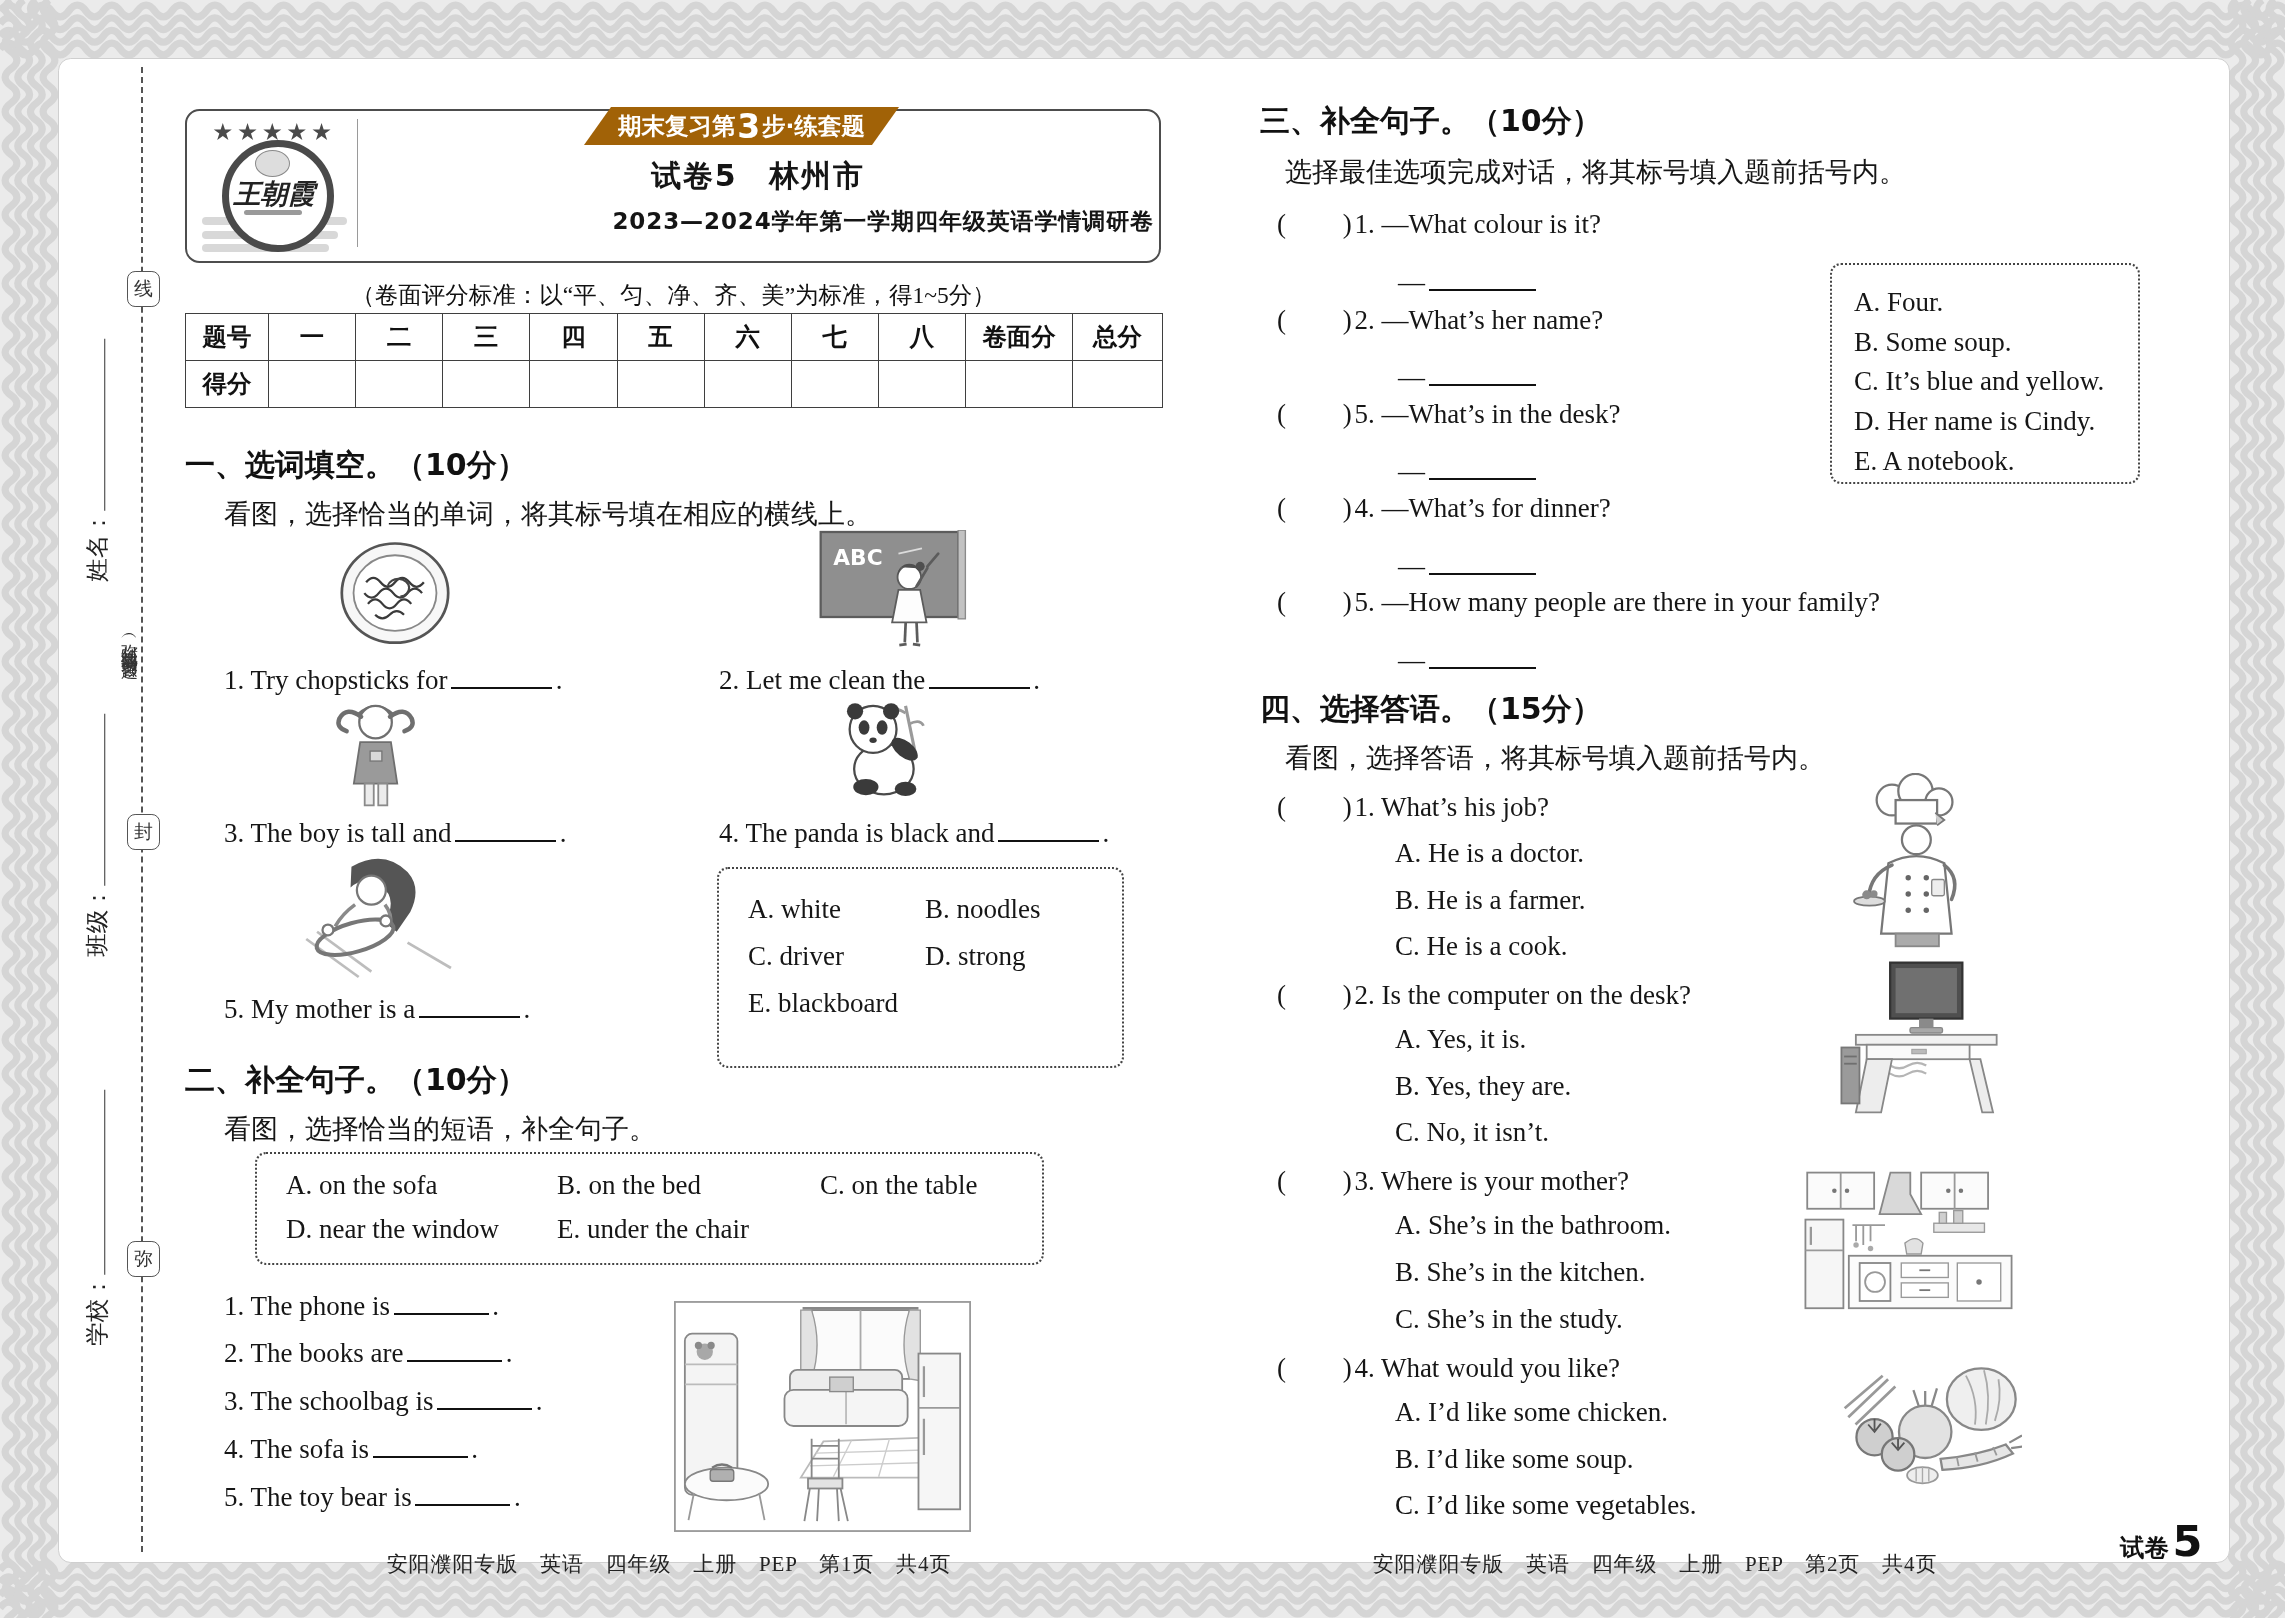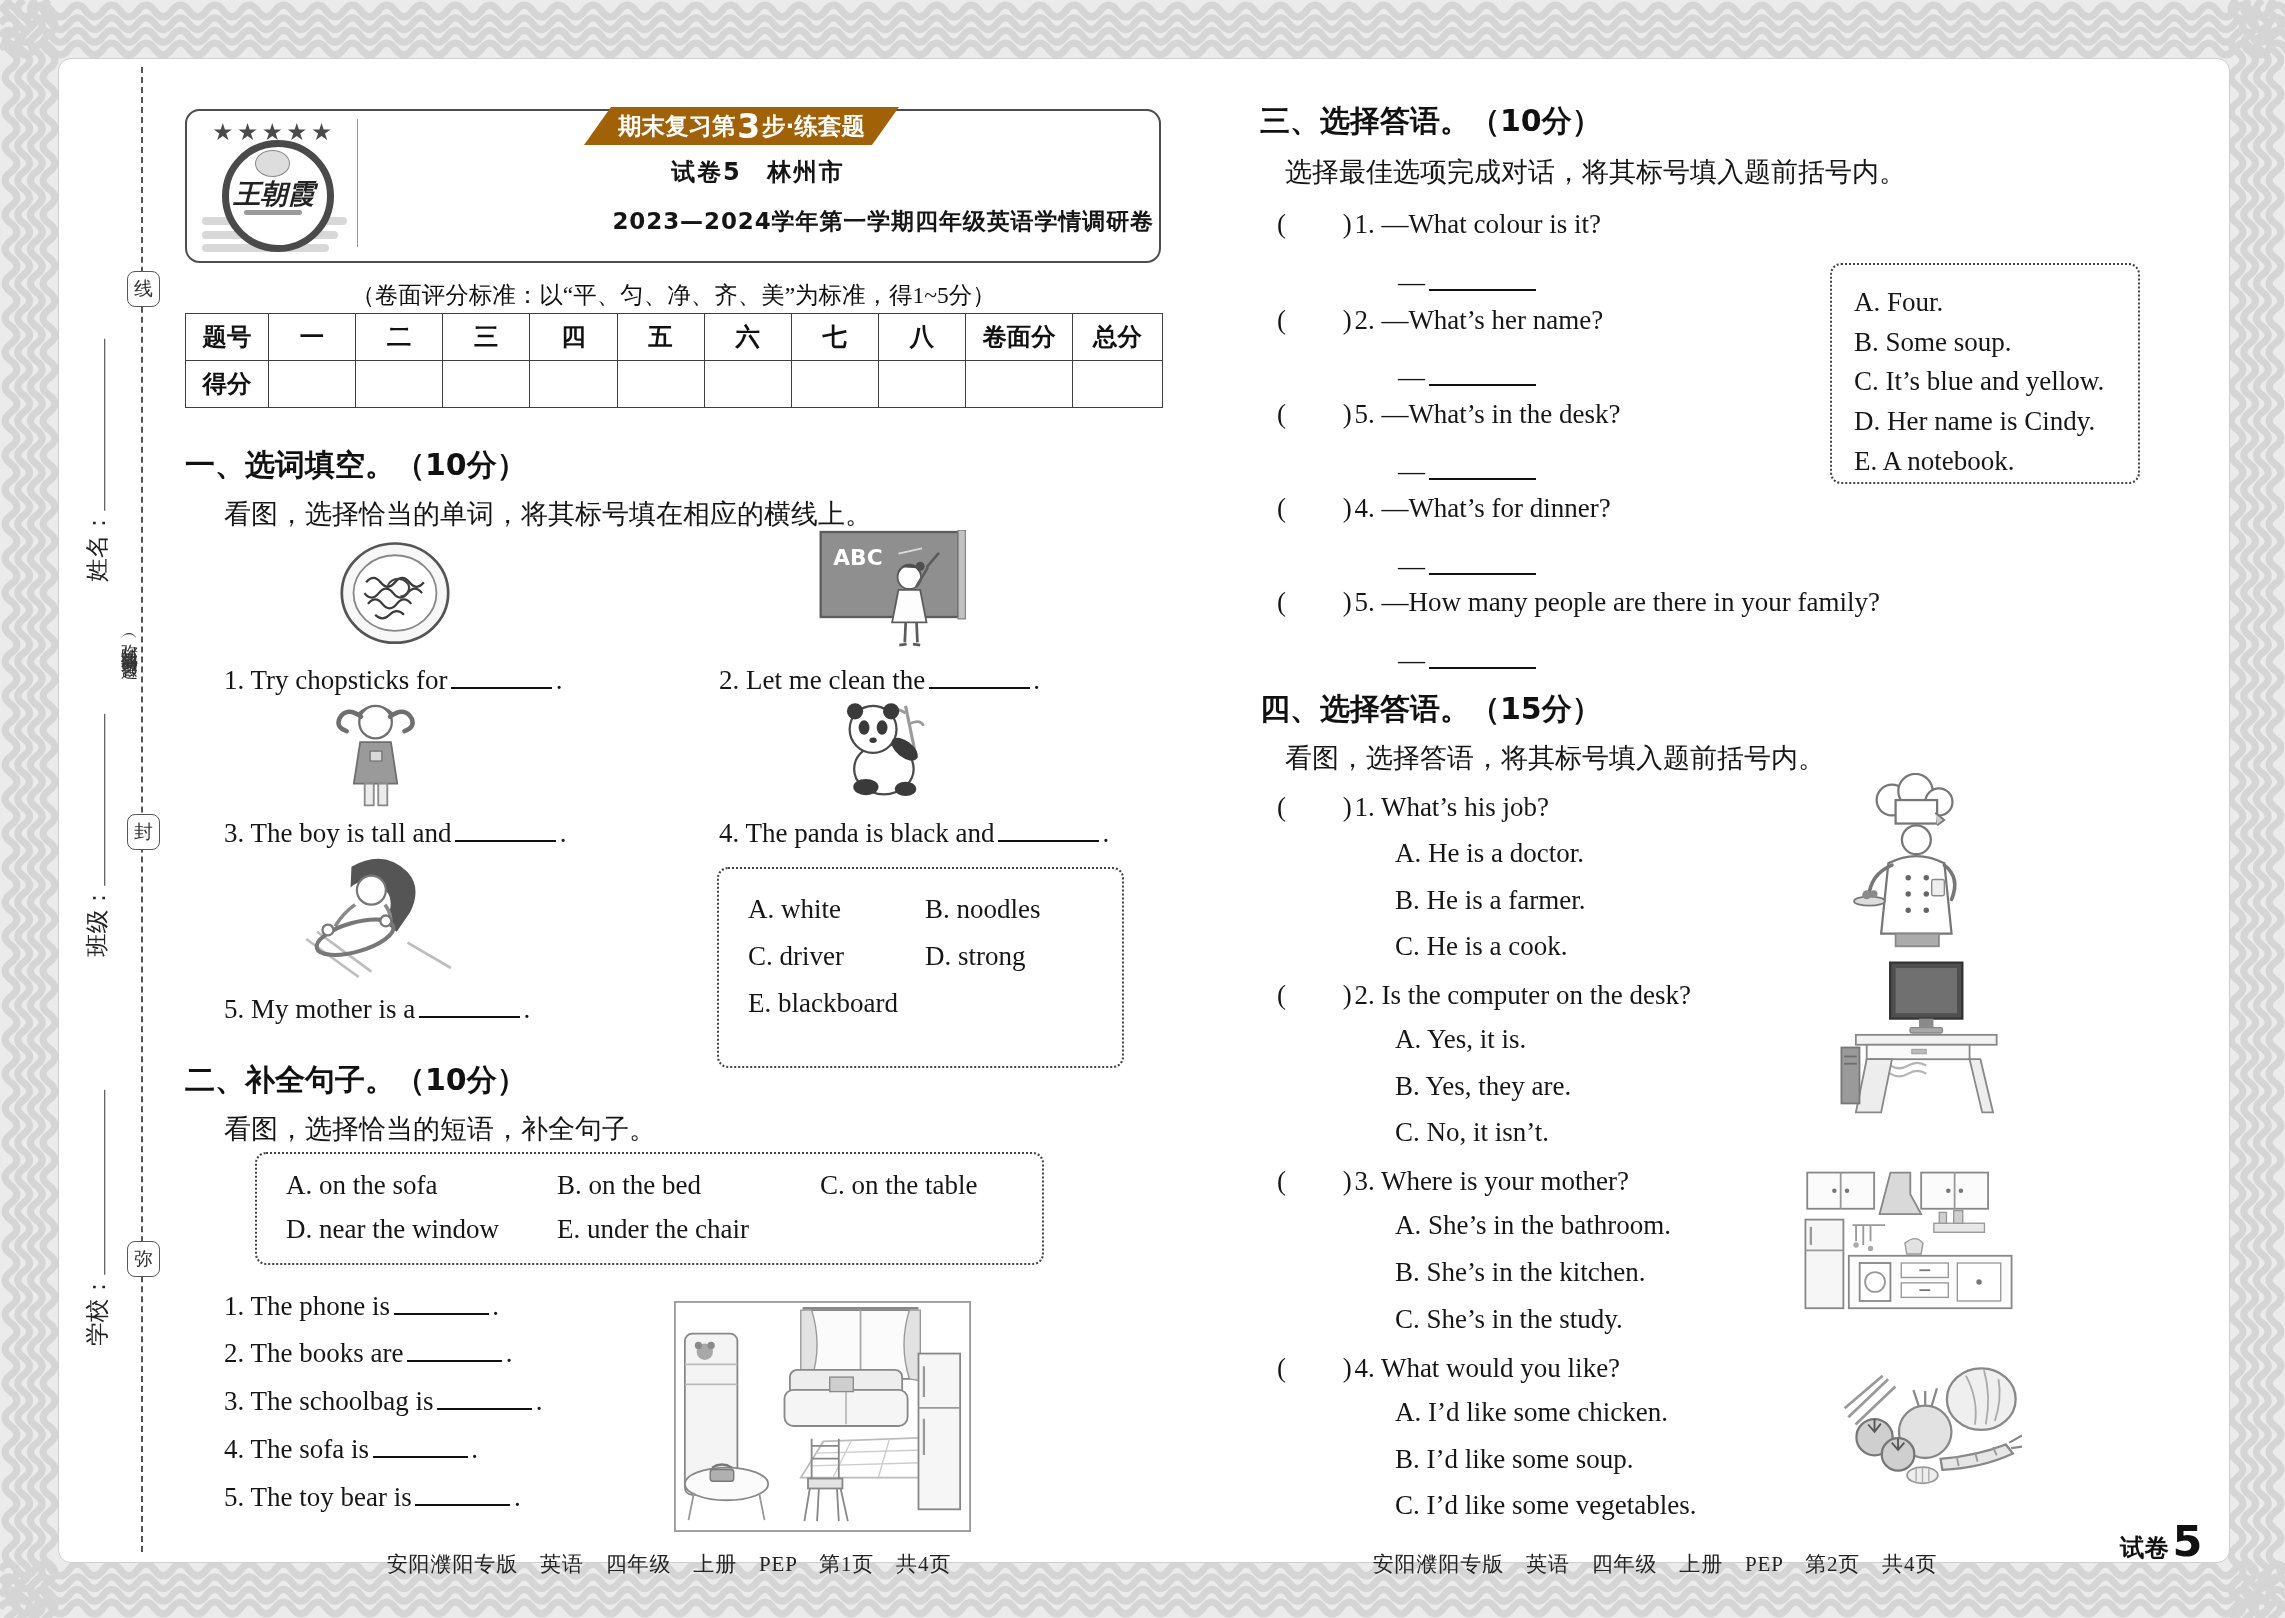--- a/index.html
+++ b/index.html
@@ -17,21 +17,21 @@
   .dotted-box{position:absolute;border:2.3px dotted #444;border-radius:11px;background:#fff;}
   .opt{position:absolute;font-size:27px;white-space:nowrap;color:#161616;}
   
   .headbox{position:absolute;left:185px;top:109px;width:972px;height:150px;border:2px solid #4d4d4d;border-radius:14.5px;background:#fff;}
   .badge{position:absolute;left:584px;top:107px;width:315px;height:38px;background:#a16207;color:#fff;
          display:flex;align-items:center;justify-content:center;gap:1.8px;
          clip-path:polygon(27px 0,100% 0,calc(100% - 27px) 100%,0 100%);
          font-family:"DejaVu Sans","Liberation Sans",sans-serif;font-weight:700;font-size:23.5px;}
   .badge .num{font-size:33px;line-height:1;}
   .logo-divider{position:absolute;left:357px;top:119px;height:128px;width:0;border-left:1.4px solid #9a9a9a;}
-  .exam-title{position:absolute;left:362px;top:156px;width:792px;text-align:center;font-size:24px;letter-spacing:1.8px;}
+  .exam-title{position:absolute;left:362px;top:156px;width:792px;text-align:center;font-size:30px;letter-spacing:1.8px;}
   .exam-subtitle{position:absolute;left:362px;top:206px;width:792px;text-align:right;font-size:23px;letter-spacing:0.9px;}
   .grading{position:absolute;left:185px;top:279px;width:977px;text-align:center;font-size:23.5px;color:#111;}
   
   .logo{position:absolute;left:197px;top:116px;width:156px;height:138px;}
   .logo .ring{position:absolute;left:25px;top:23.5px;width:98px;height:98px;border:7.2px solid #4a4a4a;border-radius:50%;background:#fff;}
   .logo .stars{position:absolute;left:9px;top:1.8px;width:136px;text-align:center;font-size:23.5px;color:#4a4a4a;letter-spacing:3.6px;}
   .logo .portrait{position:absolute;left:58px;top:34px;width:33px;height:25px;border:1.8px solid #8a8a8a;border-radius:50%;background:#ddd;}
   .logo .brand{position:absolute;left:27px;top:60px;width:100px;text-align:center;font-size:27px;font-weight:700;font-family:"DejaVu Serif","Liberation Serif",serif;color:#222;font-style:italic;}
   .logo .cap{position:absolute;left:47px;top:94px;width:58px;height:4.5px;background:#9a9a9a;border-radius:2.7px;}
   .logo .stripe{position:absolute;height:8.1px;background:#d8d8d8;border-radius:4.5px;}
@@ -337,21 +337,21 @@
       <path d="M22 212 l-6 30 M94 212 l6 30" stroke="#999" stroke-width="2"></path>
       <rect x="40" y="186" width="26" height="13" rx="3" fill="#b0b0b0" stroke="#777" stroke-width="1.5"></rect>
       <path d="M42 184 q11 -7 22 0" fill="none" stroke="#777" stroke-width="2.5"></path>
       <rect x="148" y="196" width="38" height="11" fill="#e3e3e3" stroke="#888" stroke-width="2"></rect>
       <path d="M152 196 v-44 m30 44 v-44 m-30 8 h30 m-30 14 h30" stroke="#888" stroke-width="2" fill="none"></path>
       <path d="M150 207 l-6 36 m40 -36 l8 36 m-32 -36 l-2 36 m22 -36 l2 36" stroke="#888" stroke-width="2"></path>
     </svg>
 
     <div class="abs footer" style="left:271px;top:1538px;width:796px">安阳濮阳专版　英语　四年级　上册　PEP　第1页　共4页</div>
 
-    <div class="abs sec-title" style="left:1260px;top:101px">三、选择答语。（10分）</div>
+    <div class="abs sec-title" style="left:1260px;top:101px">三、补全句子。（10分）</div>
     <div class="abs instr" style="left:1285px;top:154px">选择最佳选项完成对话，将其标号填入题前括号内。</div>
 
     <div class="abs line" style="left:1277px;top:206px">
       <span class="bracket">(　　)</span><span>1. —What colour is it?</span>
     </div>
     <div class="abs line" style="left:1398px;top:261px">
       <span>—</span><span class="blank" style="width:107px"></span>
     </div>
     <div class="abs line" style="left:1277px;top:302px">
       <span class="bracket">(　　)</span><span>2. —What’s her name?</span>

